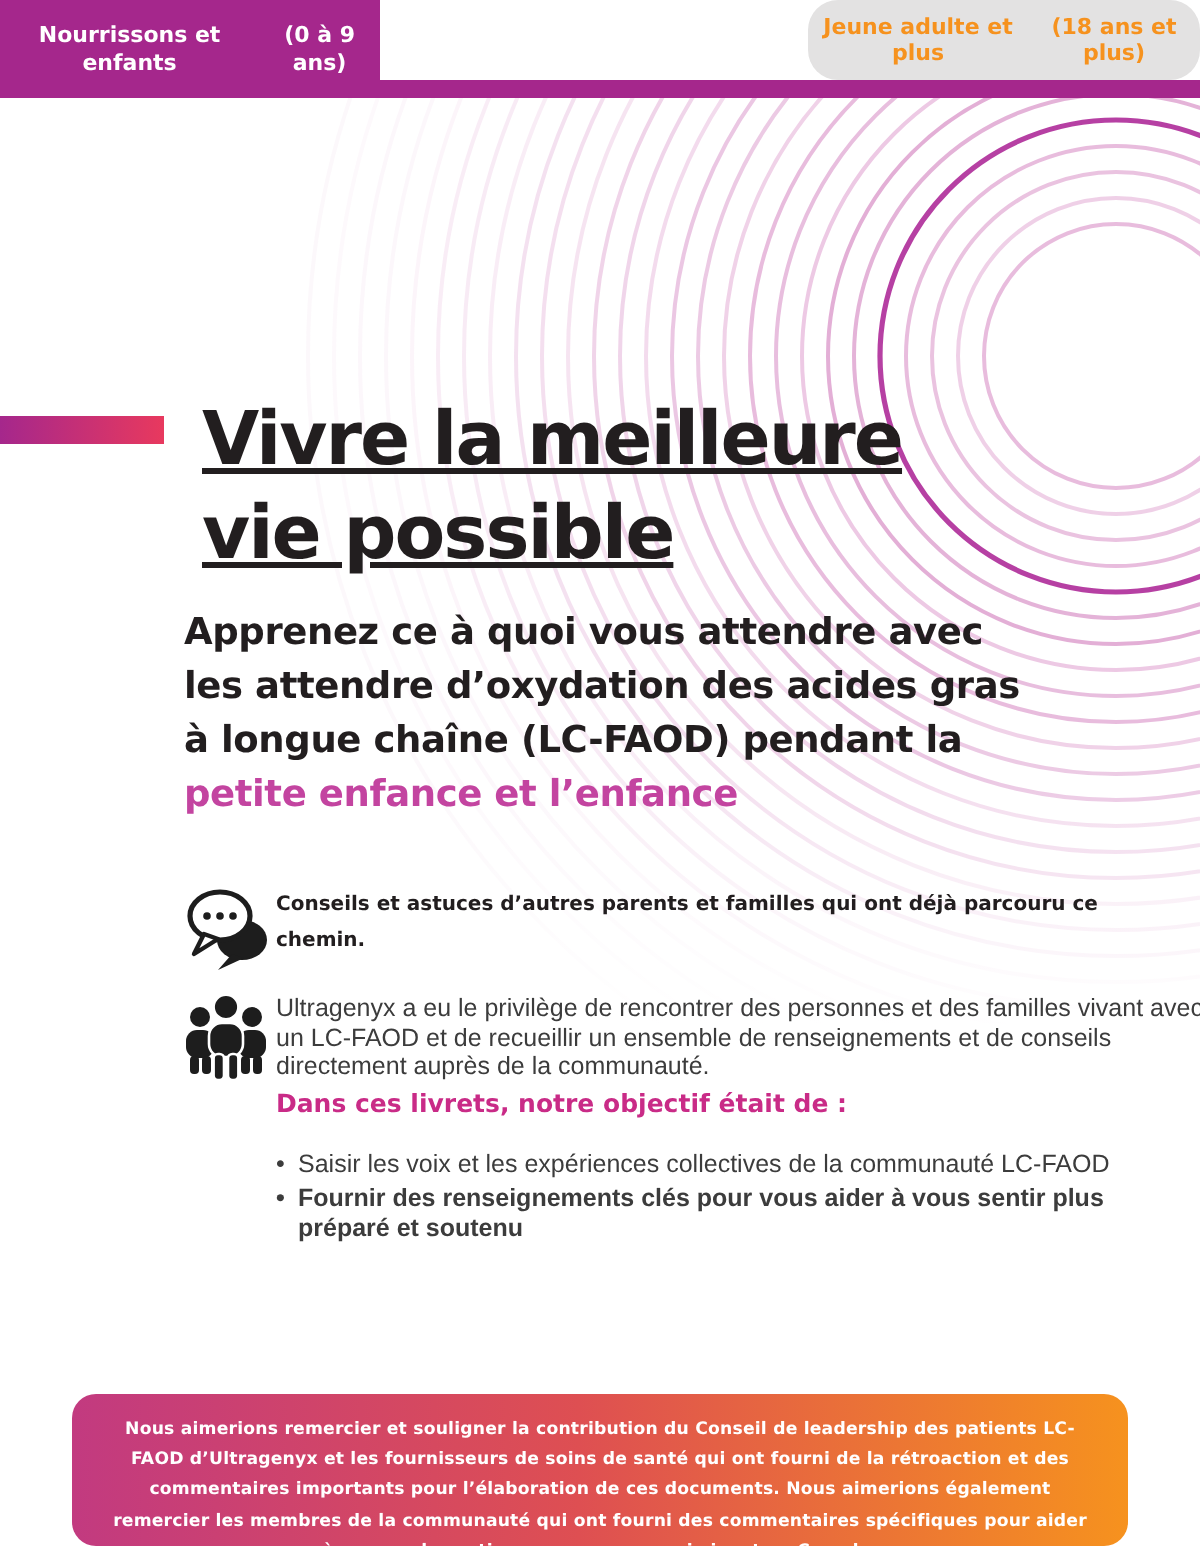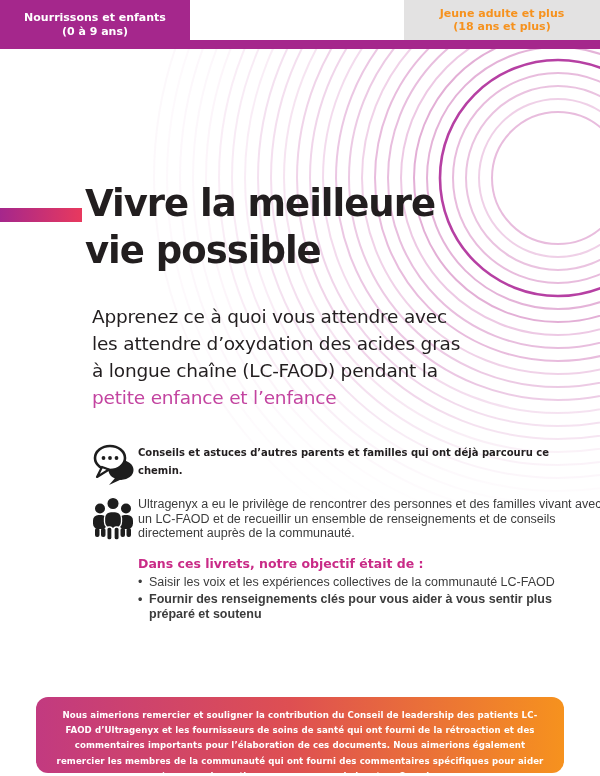--- a/index.html
+++ b/index.html
@@ -8,46 +8,46 @@
   .page{position:relative;width:600px;height:776px;background:#fff;overflow:hidden;}
 
   
   .rings-svg{position:absolute;left:0;top:0;z-index:1;pointer-events:none;}
   .fade-bottom{position:absolute;left:0;right:0;top:385px;height:130px;z-index:2;
        background:linear-gradient(180deg,rgba(255,255,255,0),#ffffff);pointer-events:none;}
   .fade-solid{position:absolute;left:0;right:0;top:512px;bottom:0;background:#ffffff;z-index:2;pointer-events:none;}
 
   
   .topbar{position:absolute;left:0;top:40px;width:600px;height:9px;background:var(--magenta,#A5278C);z-index:4;}
-  .tab{position:absolute;top:0;height:40px;display:flex;flex-direction:column;align-items:center;
+  .tab{position:absolute;top:0;height:40px;display:flex;align-items:center;
        justify-content:center;text-align:center;font-weight:bold;font-size:11px;line-height:13.5px;
        background:var(--tab-gray,#E3E2E2);z-index:5;letter-spacing:0;}
   .tab.active{height:49px;background:var(--magenta,#A5278C);color:#ffffff;}
   .tab1{left:0;width:190px;}
   .tab2{left:196px;width:202px;color:var(--tab2-text,#E8487C);}
-  .tab3{left:404px;width:196px;color:var(--tab3-text,#F6921E);}
+  .tab3{left:404px;width:196px;color:var(--tab3-text,#F6921E);border-radius:15px;}
 
   
   .accent-bar{position:absolute;left:0;top:208px;width:82px;height:14px;z-index:3;
        background:linear-gradient(90deg,var(--magenta,#A5278C),var(--crimson,#E8395E));}
   .title{position:absolute;left:85px;top:180px;z-index:3;color:var(--ink,#221E1F);
        font-size:37px;line-height:47px;font-weight:bold;letter-spacing:-1px;}
   .subtitle{position:absolute;left:92px;top:303px;z-index:3;color:var(--ink,#221E1F);
-       font-size:18.5px;line-height:27px;font-weight:normal;letter-spacing:-0.2px;}
+       font-size:18.5px;line-height:27px;font-weight:bold;letter-spacing:-0.2px;}
   .subtitle .hl{color:var(--highlight,#C344A0);}
 
   
   .icon-box{position:absolute;z-index:3;}
   .feature-text{position:absolute;z-index:3;}
   .f1-text{left:138px;top:444px;width:445px;font-weight:bold;font-size:10px;line-height:18px;color:var(--ink,#221E1F);}
   .f2-text{left:138px;top:497px;width:470px;font-family:"Liberation Sans",sans-serif;
        font-size:12.5px;line-height:14.5px;color:#3C3C3C;}
 
   
-  .obj-heading{position:absolute;left:138px;top:556px;z-index:3;font-weight:bold;font-size:12.5px;
+  .obj-heading{position:absolute;left:138px;top:544px;z-index:3;font-weight:bold;font-size:12.5px;
        color:var(--obj-magenta,#C92B87);}
   .obj-list{position:absolute;left:138px;top:575px;width:465px;z-index:3;margin:0;padding:0;list-style:none;
        font-family:"Liberation Sans",sans-serif;font-size:12.5px;line-height:15.5px;color:#3C3C3C;}
   .obj-list li{position:relative;padding-left:11px;margin-bottom:1px;}
   .obj-list li::before{content:"•";position:absolute;left:0;top:0;}
   .obj-list li:nth-child(2){max-width:430px;font-weight:bold;}
 
   
   .credit-box{position:absolute;left:36px;top:697px;width:528px;height:76px;z-index:3;
        border-radius:12px;box-sizing:border-box;padding:11px 19px 0 19px;text-align:center;
@@ -102,21 +102,21 @@
   <div class="tab tab1 active">
     <span>Nourrissons et enfants</span>
     <span>(0 à 9 ans)</span>
   </div>
   <div class="tab tab3">
     <span>Jeune adulte et plus</span>
     <span>(18 ans et plus)</span>
   </div>
 
   <div class="accent-bar"></div>
-  <h1 class="title" style="margin:0;">
+  <h1 class="title" style="margin:16px;text-decoration:underline;">
     <div>Vivre la meilleure</div>
     <div>vie possible</div>
   </h1>
   <div class="subtitle">
     <div>Apprenez ce à quoi vous attendre avec</div>
     <div>les attendre d’oxydation des acides gras</div>
     <div>à longue chaîne (LC-FAOD) pendant la</div>
     <div class="hl">petite enfance et l’enfance</div>
   </div>
 

